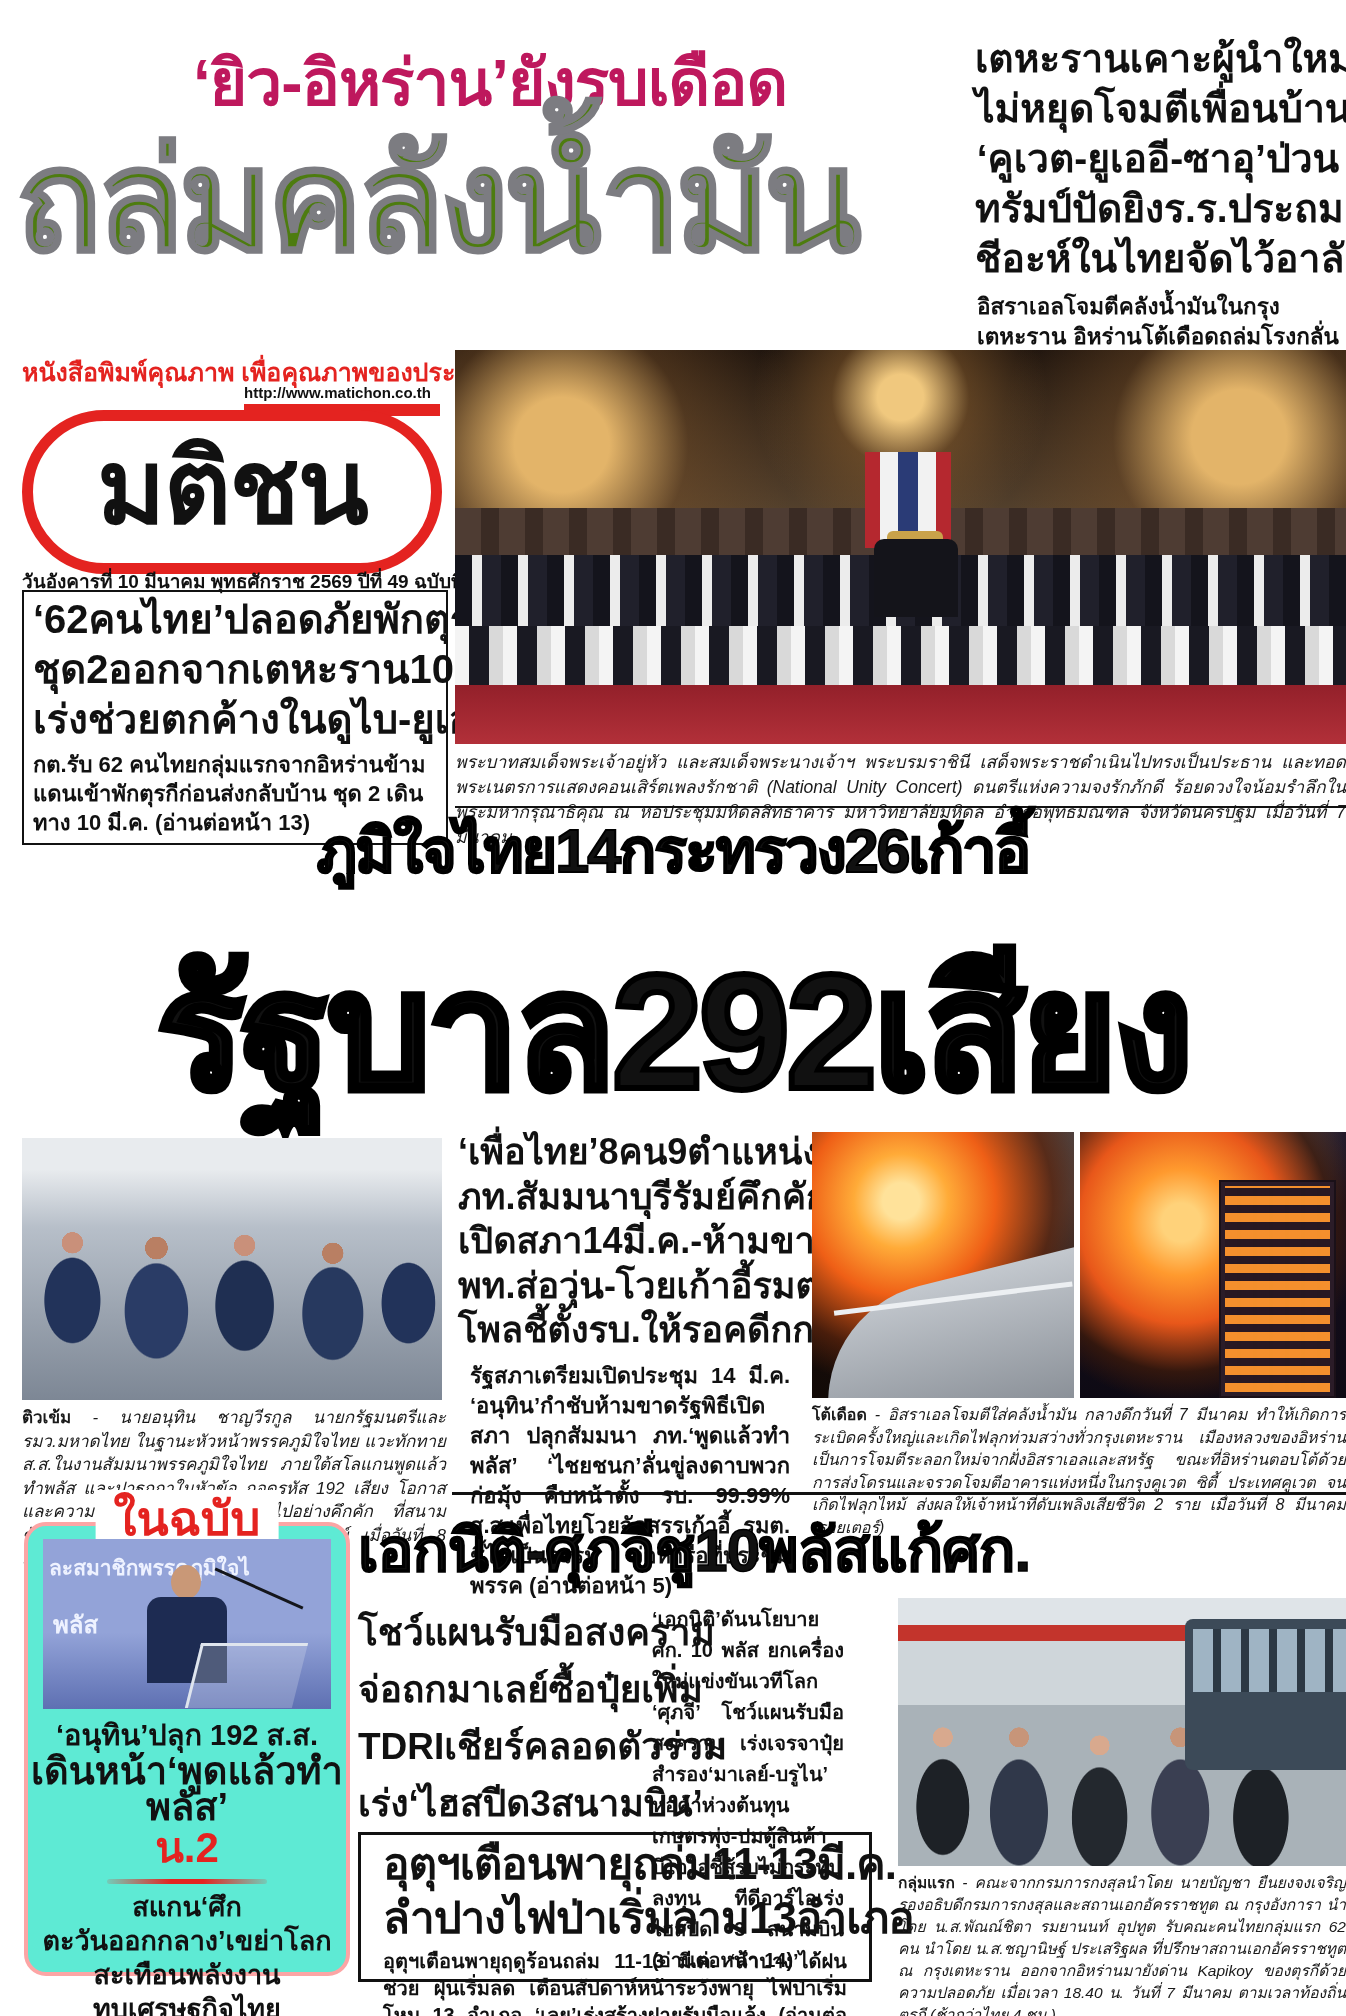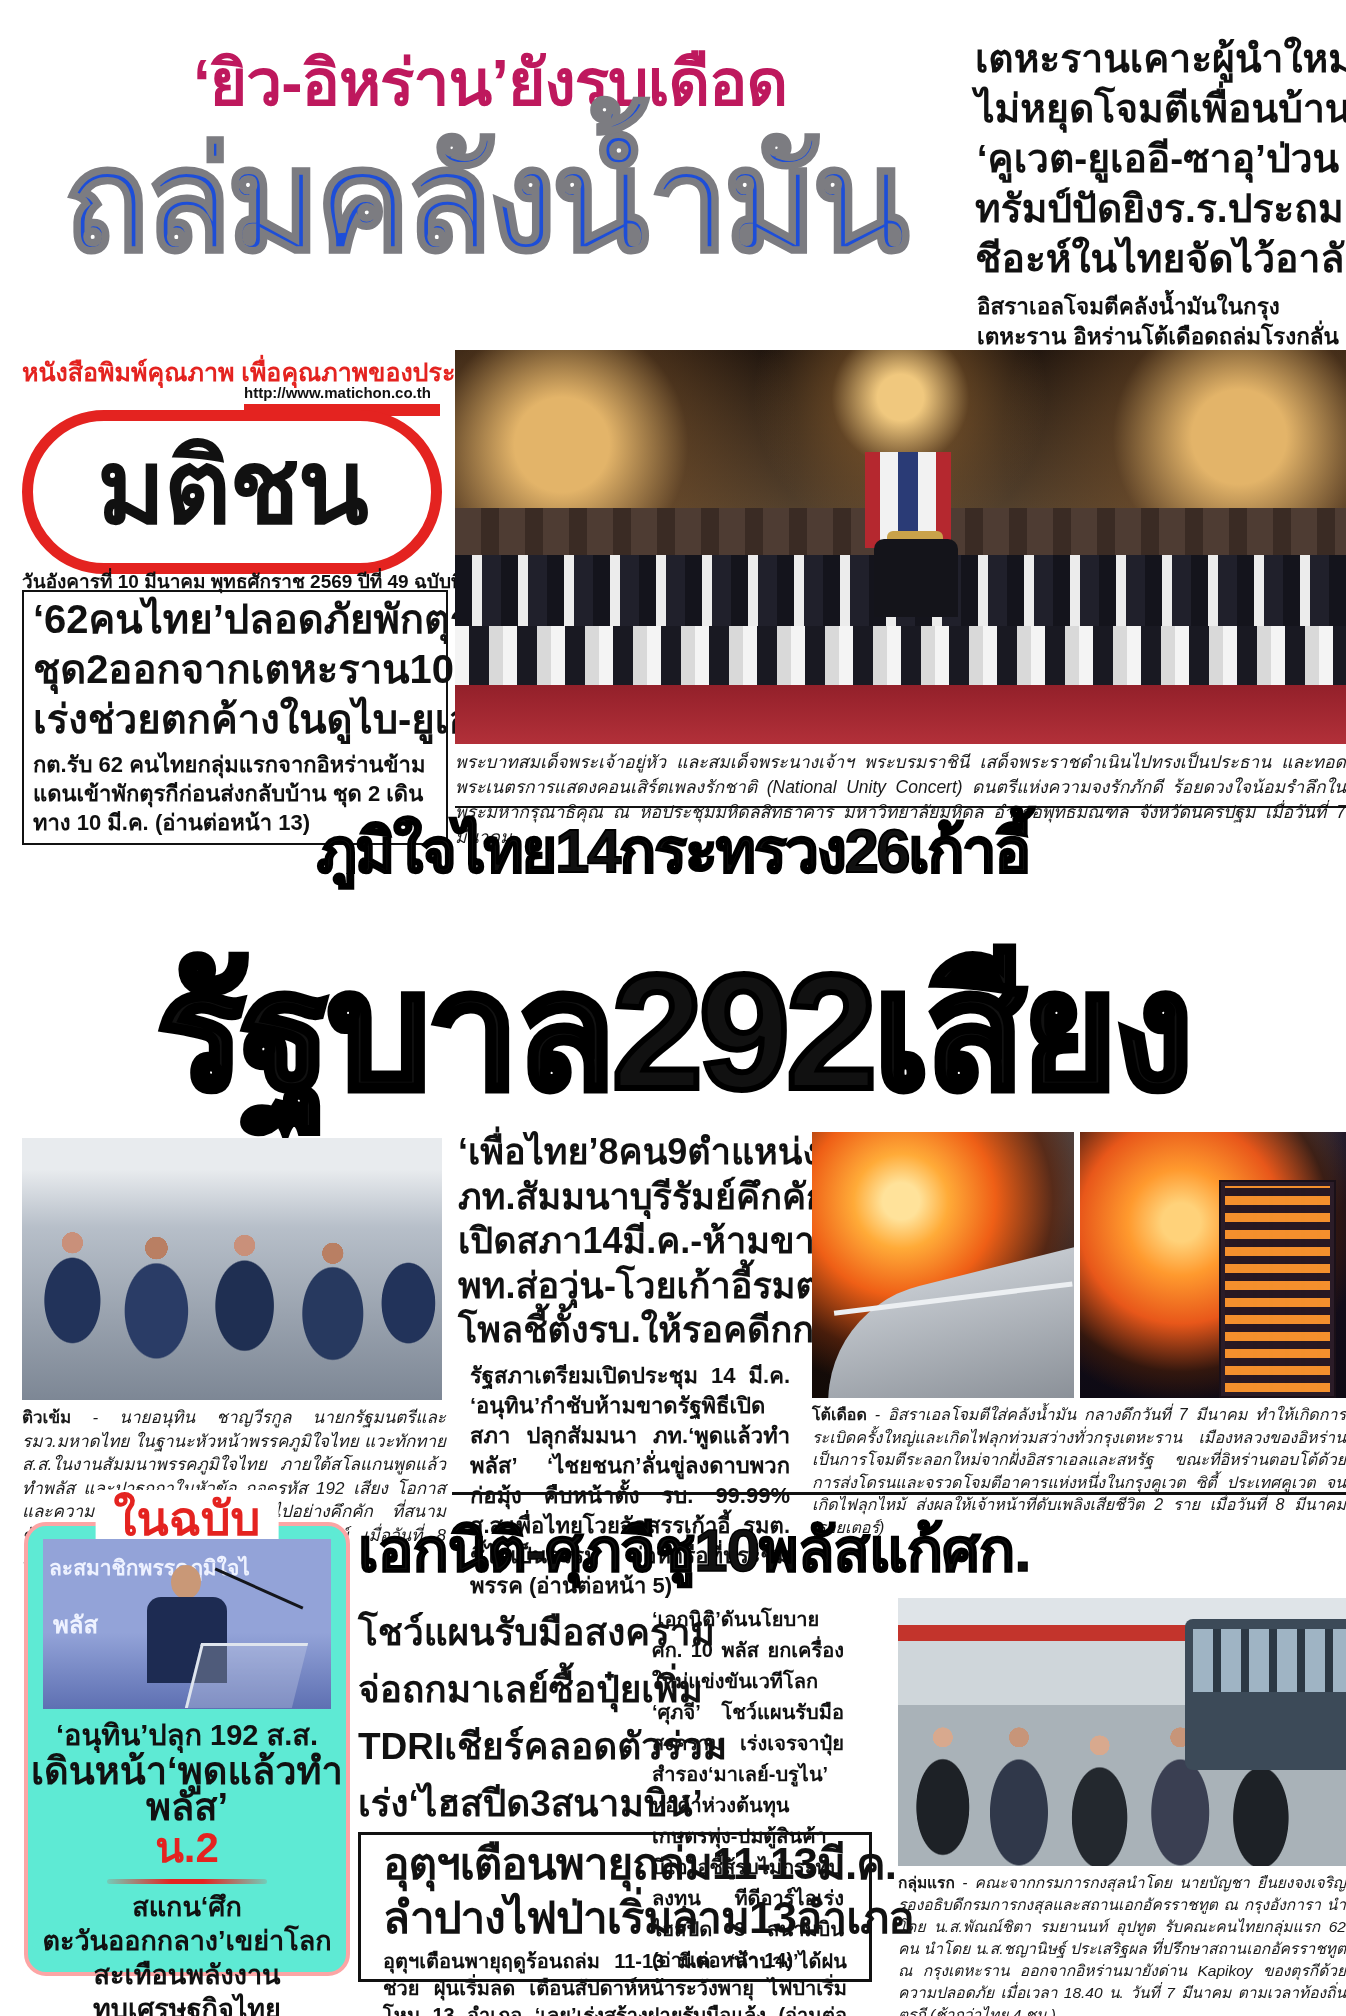--- a/index.html
+++ b/index.html
@@ -2,22 +2,22 @@
 <html><head>
 <meta charset="utf-8">
 <style>
   html,body{margin:0;padding:0;background:#e9e9e9;}
   .page{position:relative;width:1346px;height:2016px;margin:0 auto;background:#ffffff;overflow:hidden;
         font-family:"Liberation Sans","DejaVu Sans",sans-serif;color:#111;}
   .abs{position:absolute;}
   
   .gray1{left:14px;top:40px;width:952px;font-size:64px;font-weight:800;color:#be185d;
          text-align:center;line-height:1.35;white-space:nowrap;letter-spacing:-1px;}
-  .gray2{left:0px;top:116px;width:968px;font-size:142px;font-weight:900;color:#1d4ed8;
-         text-align:center;line-height:1.2;white-space:nowrap;letter-spacing:-5px;-webkit-text-stroke:3px #7c7c81;}
+  .gray2{left:16px;top:116px;width:968px;font-size:142px;font-weight:900;color:#4d7c0f;
+         text-align:left;line-height:1.2;white-space:nowrap;letter-spacing:-5px;-webkit-text-stroke:3px #7c7c81;}
   
   .trcol{left:975px;top:34px;width:366px;}
   .trline{font-size:39px;font-weight:800;line-height:50px;text-align:center;white-space:nowrap;}
   .trsum{margin:8px 2px 0;font-size:22.5px;line-height:30px;font-weight:600;text-align:justify;}
   .trtail{display:flex;justify-content:space-between;font-size:22.5px;font-weight:700;padding:0 2px;}
   
   .slogan{left:22px;top:352px;font-size:25px;font-weight:800;color:#e42320;white-space:nowrap;}
   .website{left:244px;top:384px;font-size:15px;font-weight:800;color:#111;}
   .redbar{left:244px;top:404px;width:196px;height:12px;background:#e42320;}
   .logo{left:22px;top:410px;width:398px;height:142px;border:11px solid #e42320;border-radius:84px;

